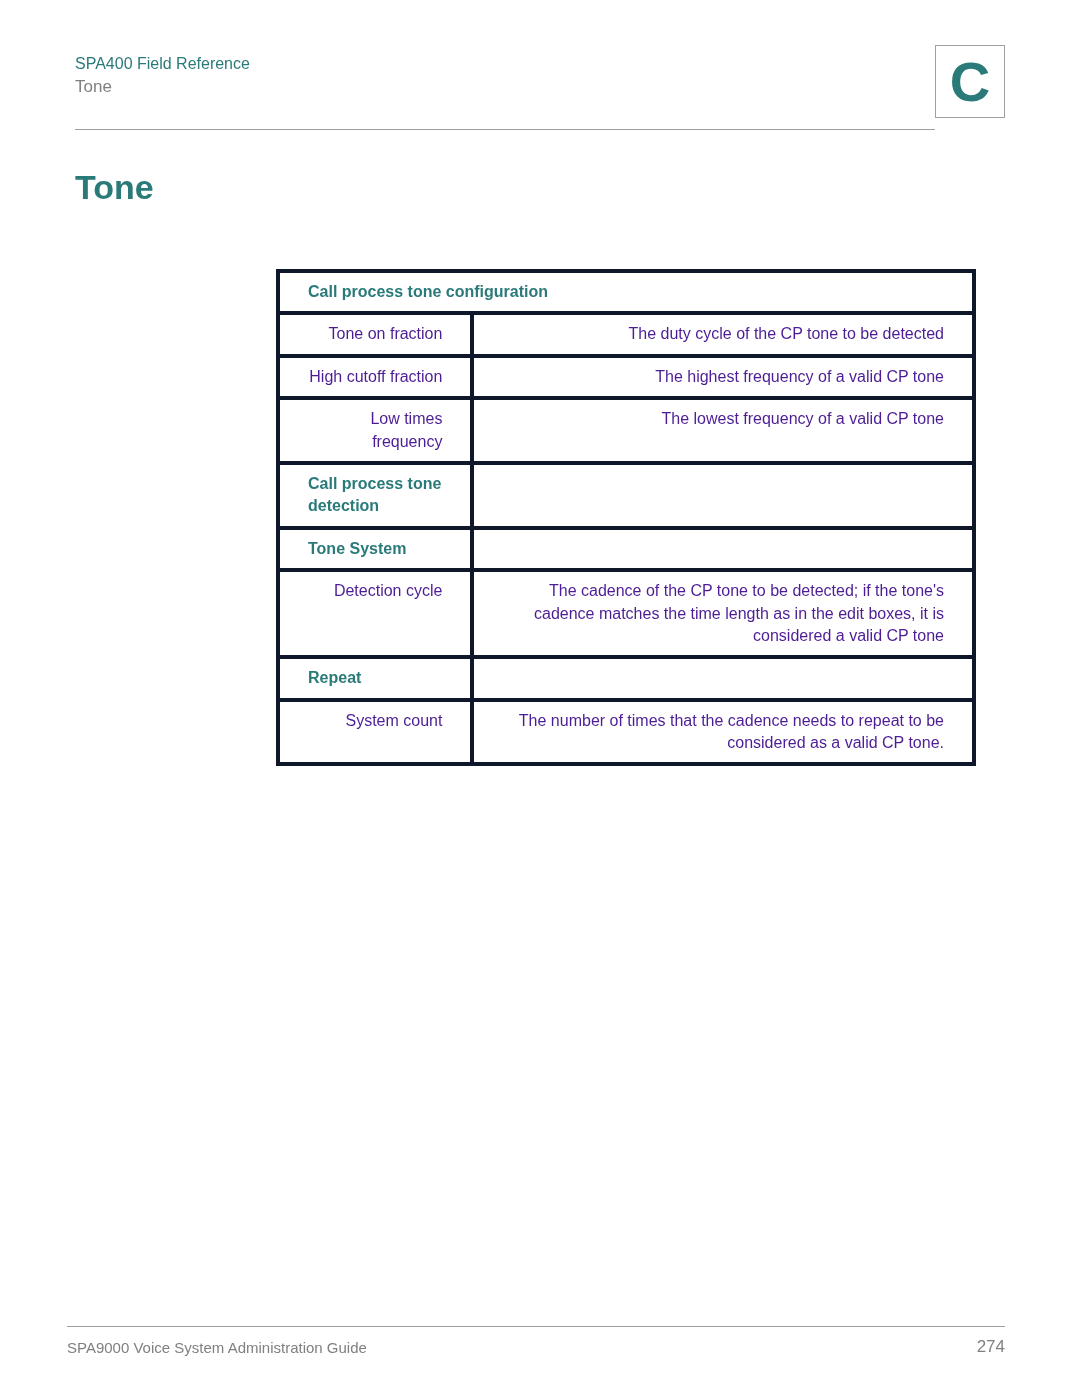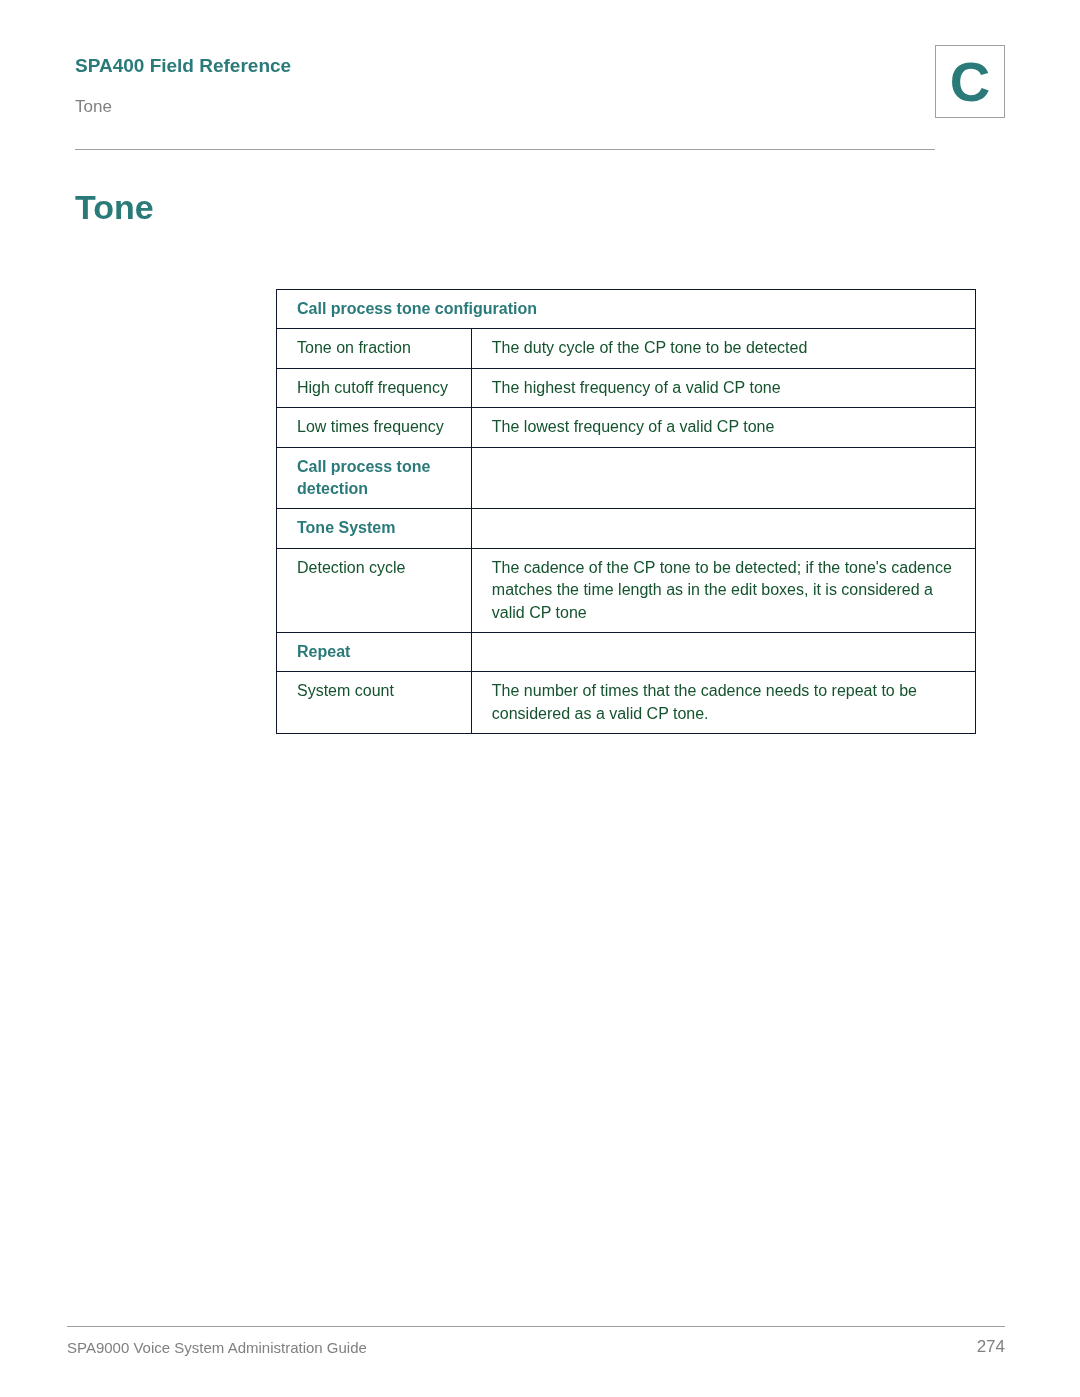--- a/index.html
+++ b/index.html
@@ -14,23 +14,23 @@
       height: 1397px;
       position: relative;
       padding: 55px 75px 40px 75px;
     }
     .header {
       position: relative;
       margin-bottom: 0;
     }
     .header-title {
       color: #2b7a7a;
-      font-size: 19px;
-      font-weight: bold;
-      margin-bottom: 20px;
+      font-size: 16px;
+      font-weight: normal;
+      margin-bottom: 4px;
     }
     .header-subtitle {
       color: #808080;
       font-size: 17px;
       font-weight: normal;
     }
     .appendix-box {
       position: absolute;
       right: 0;
       top: -10px;
@@ -59,38 +59,39 @@
       font-size: 34px;
       font-weight: bold;
       margin-bottom: 62px;
     }
     .data-table {
       border-collapse: collapse;
       width: 700px;
       margin-left: 201px;
     }
     .data-table td {
-      border: 1px solid #0f172a;
-      padding: 8px 20px;
+      border: 4px solid #0f172a;
+      padding: 8px 28px;
       font-size: 16px;
       vertical-align: top;
       line-height: 1.4;
     }
     .data-table td.col-left {
       width: 195px;
     }
     .data-table td.col-right {
       width: 505px;
     }
     .subheader-cell {
       color: #2b7a7a;
       font-weight: bold;
     }
     .body-text {
-      color: #14532d;
+      color: #4c1d95;
+      text-align: right;
     }
     .footer {
       position: absolute;
       bottom: 40px;
       left: 67px;
       right: 75px;
     }
     .footer-divider {
       border: none;
       border-top: 1px solid #a0a0a0;
@@ -127,21 +128,21 @@
 <table class="data-table">
   <tbody>
     <tr>
       <td colspan="2" class="subheader-cell col-left">Call process tone configuration</td>
     </tr>
     <tr>
       <td class="body-text col-left">Tone on fraction</td>
       <td class="body-text col-right">The duty cycle of the CP tone to be detected</td>
     </tr>
     <tr>
-      <td class="body-text col-left">High cutoff frequency</td>
+      <td class="body-text col-left">High cutoff fraction</td>
       <td class="body-text col-right">The highest frequency of a valid CP tone</td>
     </tr>
     <tr>
       <td class="body-text col-left">Low times frequency</td>
       <td class="body-text col-right">The lowest frequency of a valid CP tone</td>
     </tr>
     <tr>
       <td class="subheader-cell col-left">Call process tone detection</td>
       <td class="body-text col-right"></td>
     </tr>

